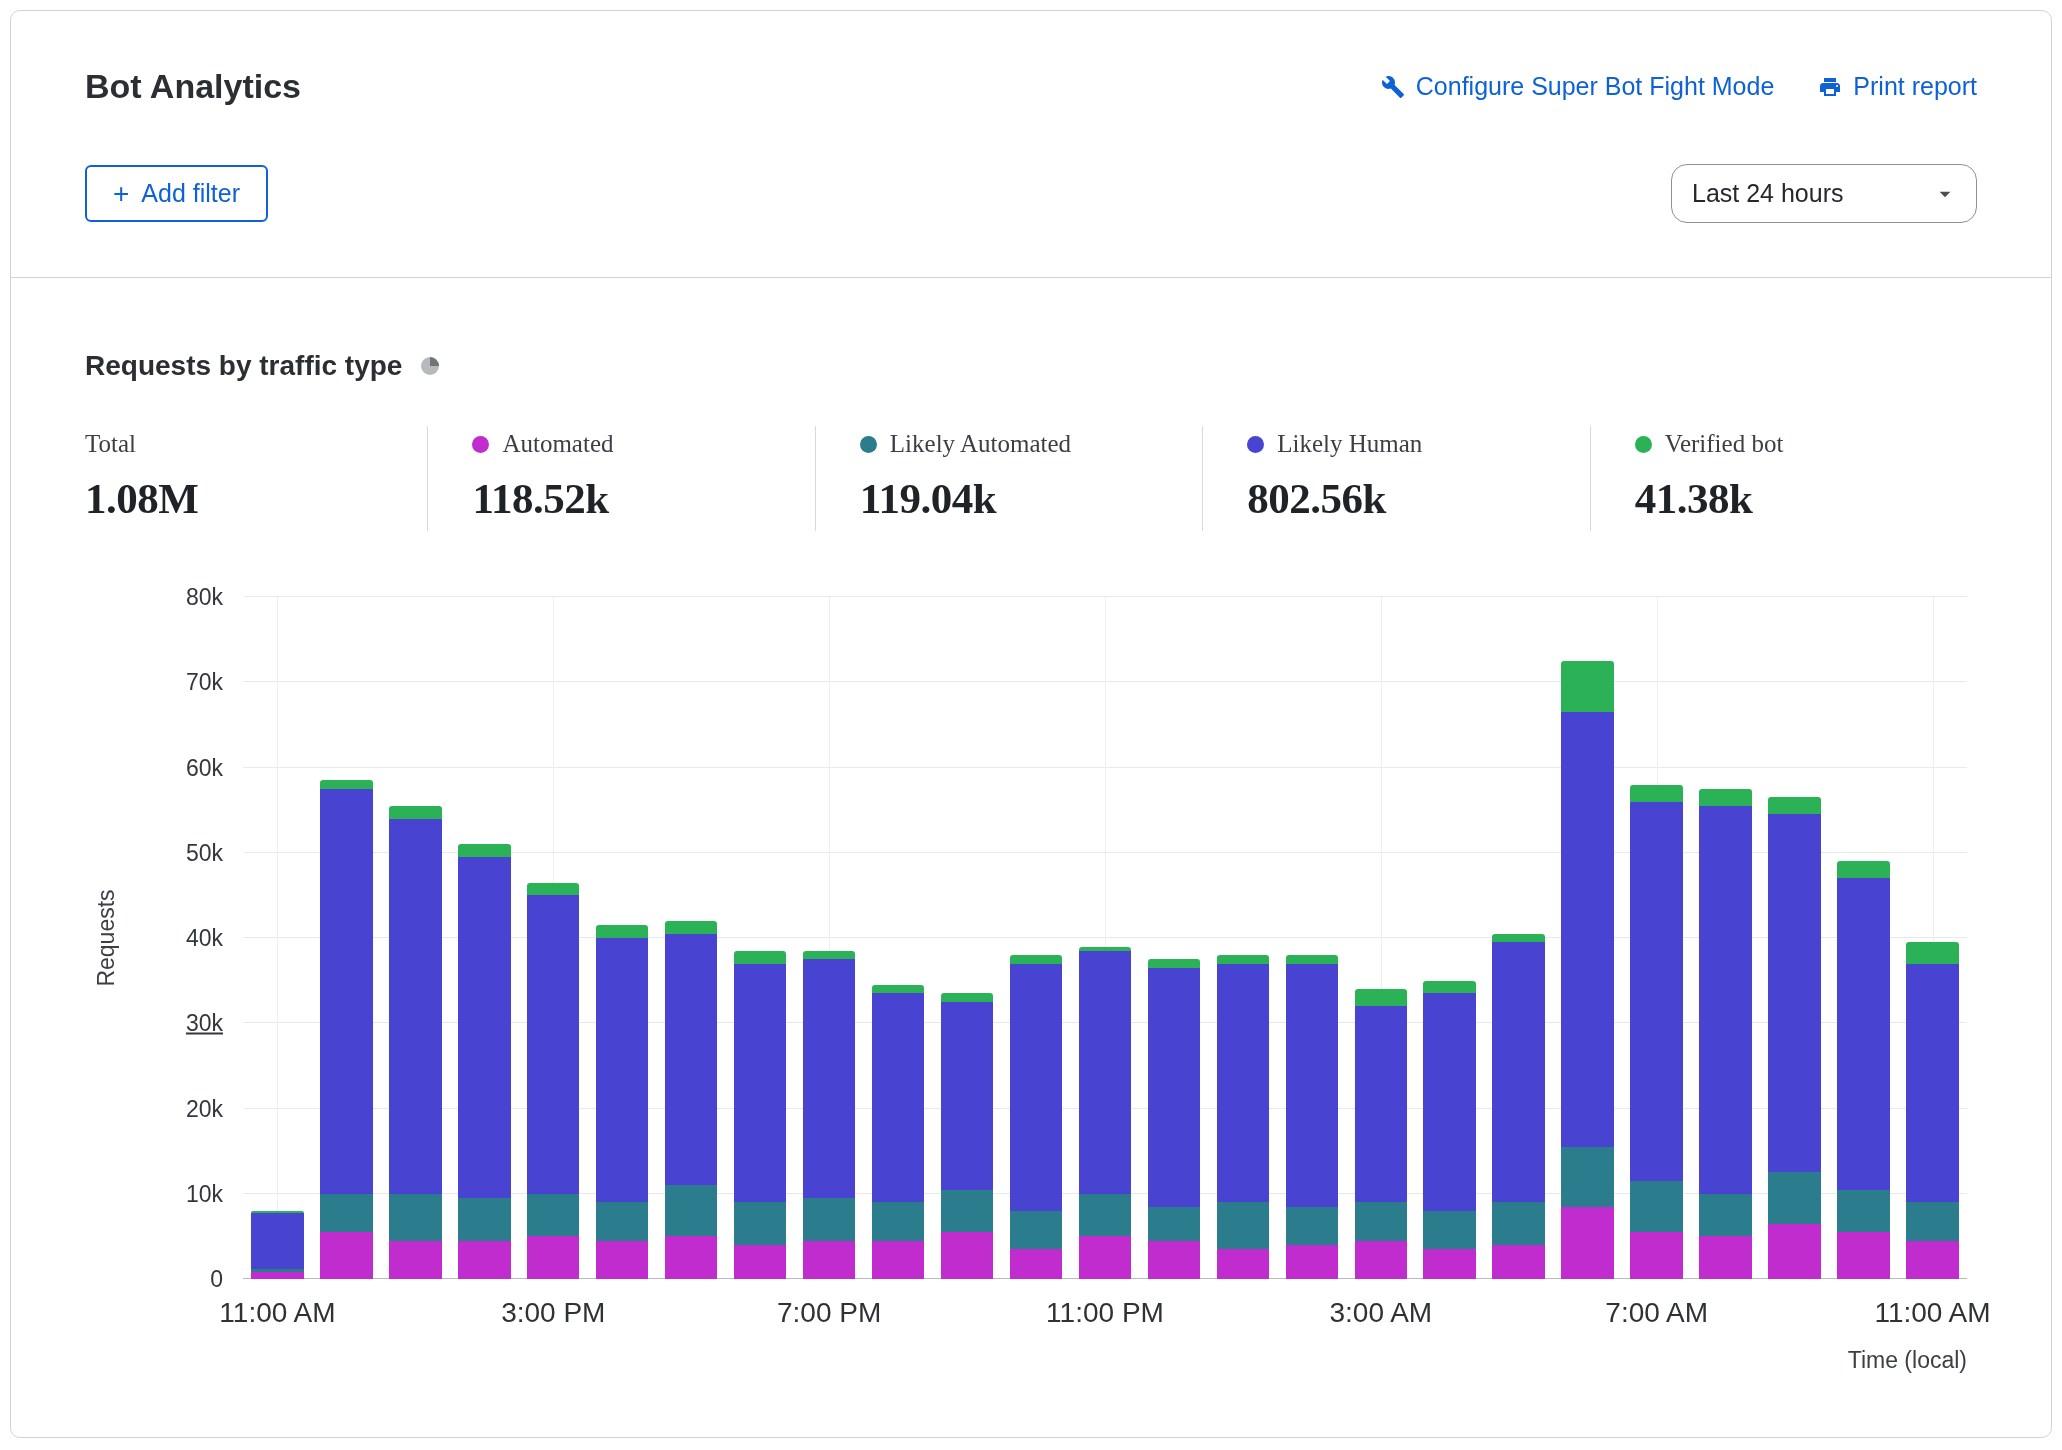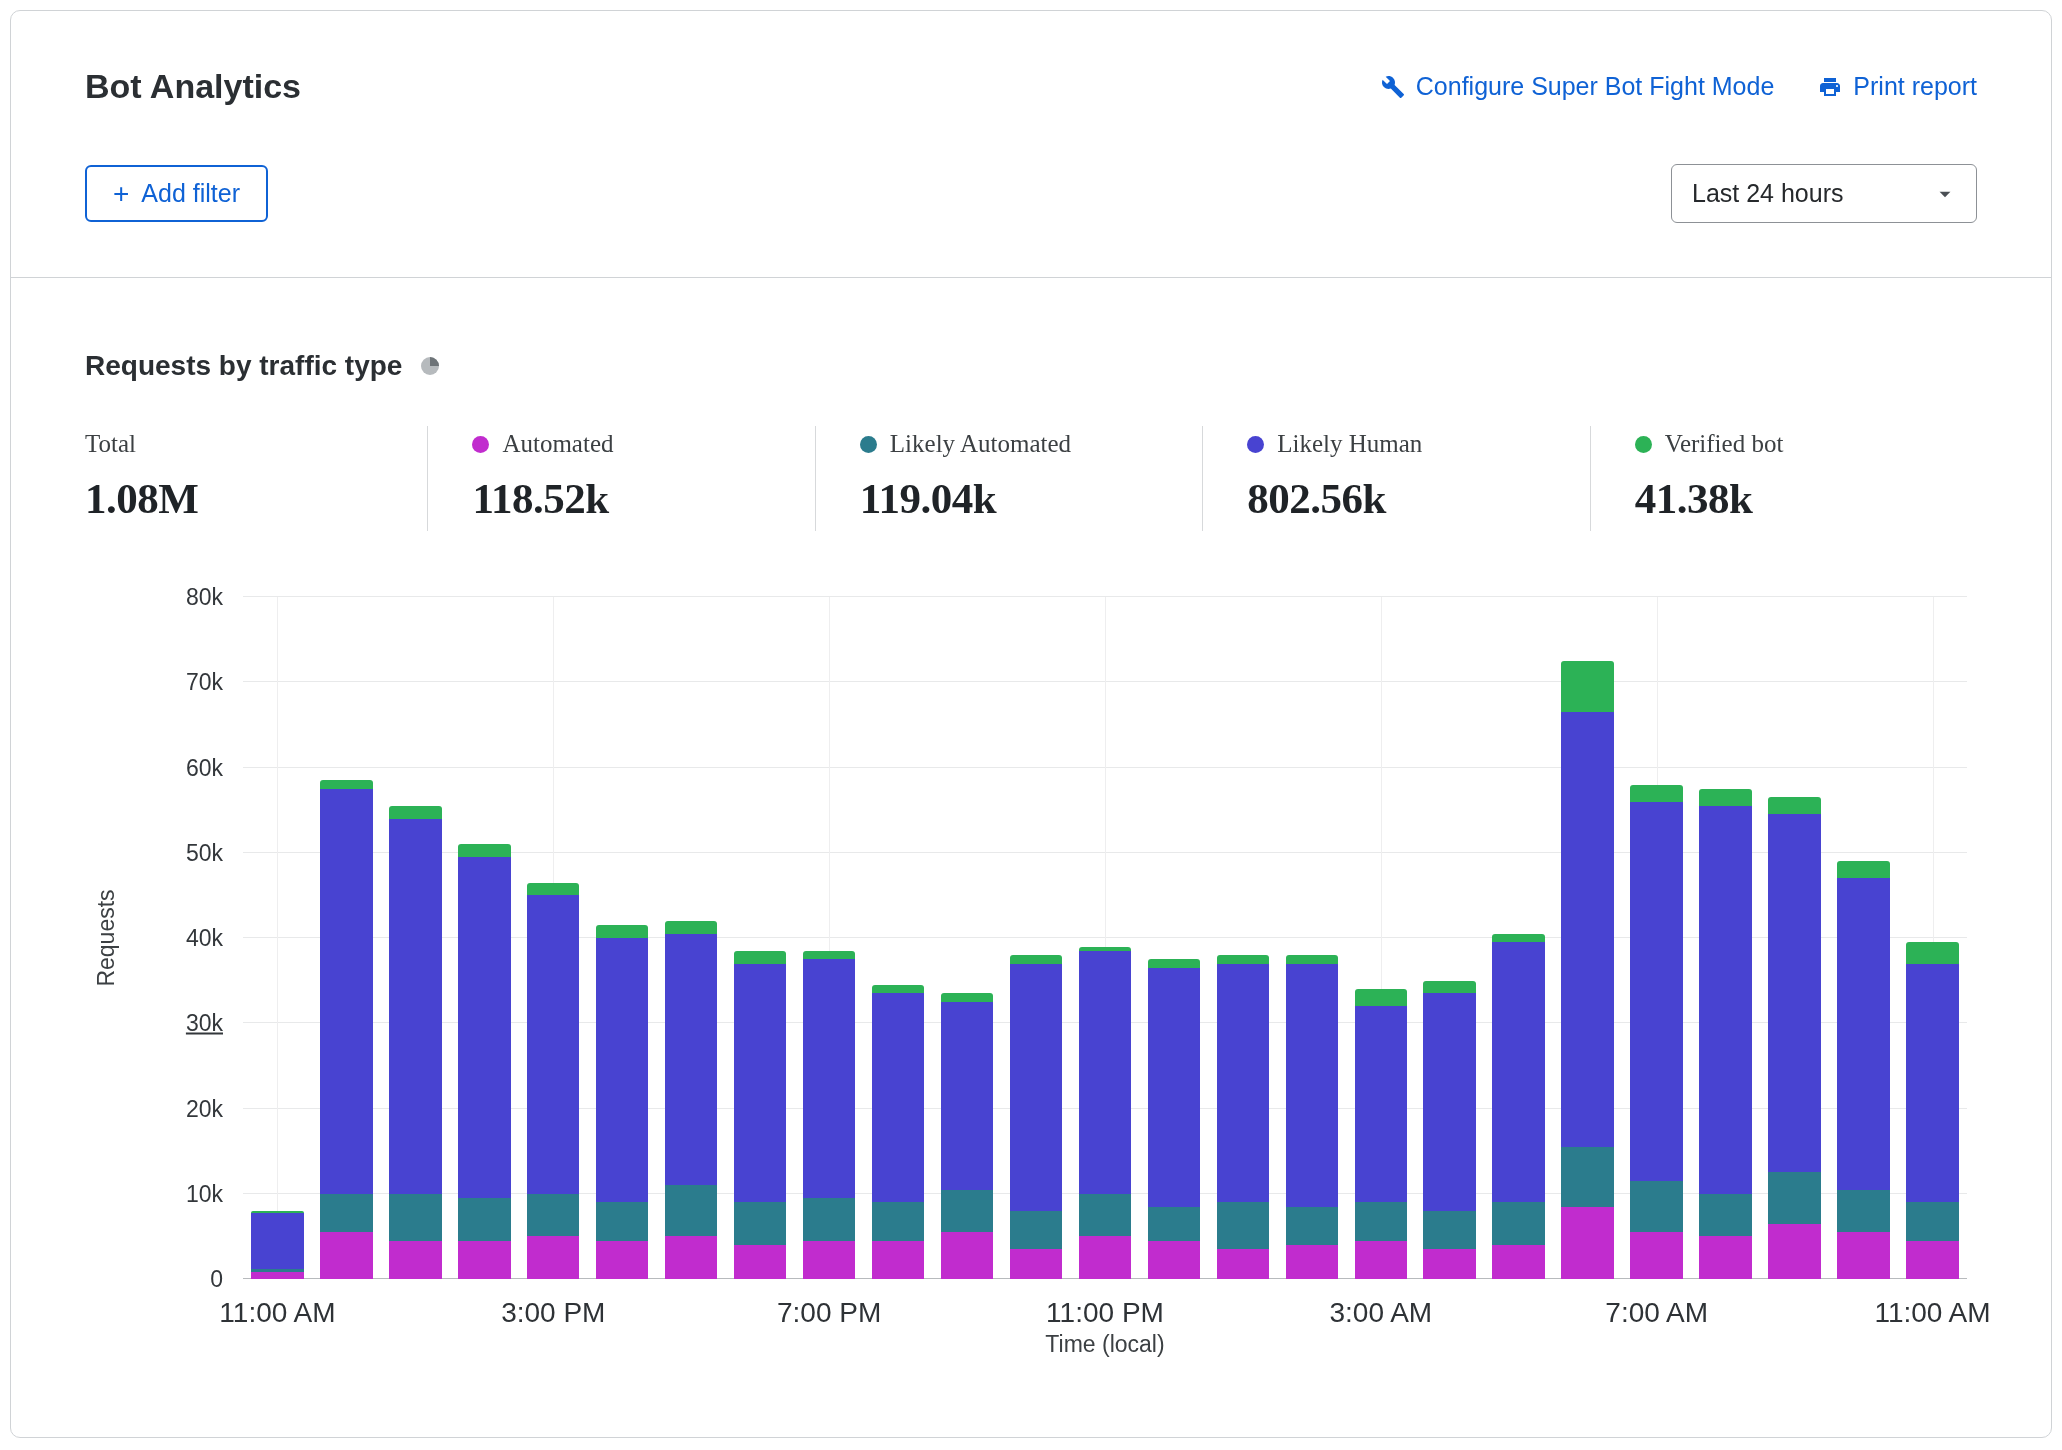--- a/index.html
+++ b/index.html
@@ -9,21 +9,21 @@
   
   .card-header { padding:56px 74px 54px 74px; }
   .header-row { display:flex; justify-content:space-between; align-items:center;gap:48px; }
   .page-title { font-size:34px; font-weight:700; margin:0; color:#2b2f33; }
   .header-links { display:flex; gap:44px; align-items:center; }
   .hlink { display:flex; align-items:center; gap:11px; color:#0f62d5; font-size:25px; cursor:pointer; text-decoration:none; }
   .hlink svg { flex:0 0 auto; }
   .filter-row { display:flex; justify-content:space-between; align-items:center; margin-top:58px; }
   .btn-add { display:inline-flex; align-items:center; gap:12px; background:#fff; border:2px solid #0f62d5; color:#0f62d5; font-size:25px; font-family:inherit; padding:12px 26px; border-radius:6px; cursor:pointer; }
   .btn-add .plus { font-size:28px; line-height:1; font-weight:400; }
-  .select { width:306px; border:1px solid #8d9196; border-radius:6px; padding:14px 18px 14px 20px; font-size:25px; color:#26292c; display:flex; justify-content:space-between; align-items:center; cursor:pointer; background:#fff;gap:48px; }
+  .select { width:306px; border:1px solid #8d9196; border-radius:16px; padding:14px 18px 14px 20px; font-size:25px; color:#26292c; display:flex; justify-content:space-between; align-items:center; cursor:pointer; background:#fff;gap:48px; }
 
   .divider { border-top:1px solid #d0d3d6; }
 
   
   .card-body { padding:72px 74px 30px 74px; }
   .section-row { display:flex; align-items:center; gap:16px; }
   .section-title { font-size:28px; font-weight:700; margin:0; color:#2b2f33; }
 
   
   .stats { display:flex; margin-top:44px;font-family:Liberation Serif, serif; }
@@ -41,21 +41,21 @@
   .hline { position:absolute; left:0; right:0; height:1px; background:#e8e9ea; }
   .hline.zero { background:#b7babd; }
   .vline { position:absolute; top:0; bottom:0; width:1px; background:#eeeeef; }
   .bars { position:absolute; left:0; right:0; top:0; bottom:0; display:flex; }
   .slot { flex:1; position:relative; }
   .bar { position:absolute; bottom:0; left:12%; width:76%; height:100%; display:flex; flex-direction:column-reverse; justify-content:flex-start; }
   .seg { width:100%; }
   .bar .seg:last-child { border-radius:3px 3px 0 0; }
   .x-labels { position:relative; height:34px; margin-top:18px; }
   .xtick { position:absolute; transform:translateX(-50%); font-size:28px; color:#2e3236; white-space:nowrap; }
-  .x-title { text-align:center; font-size:23px; color:#3c4043; }
+  .x-title { text-align:right; font-size:23px; color:#3c4043; margin-top:16px; }
 </style>
 </head>
 <body>
 
 <div class="card">
 
   <div class="card-header">
     <div class="header-row">
       <h1 class="page-title">Bot Analytics</h1>
       <div class="header-links">

